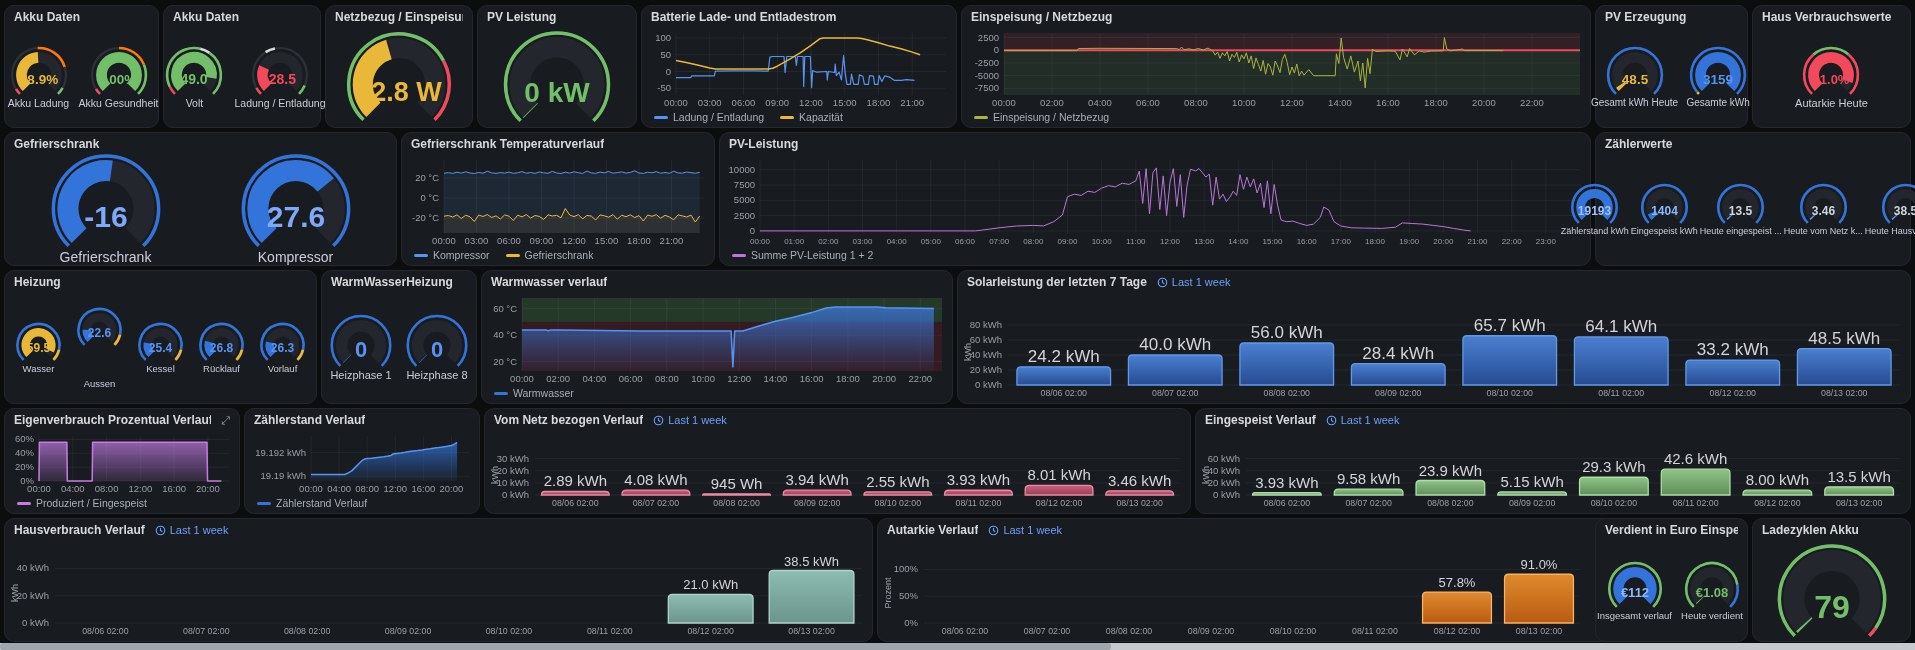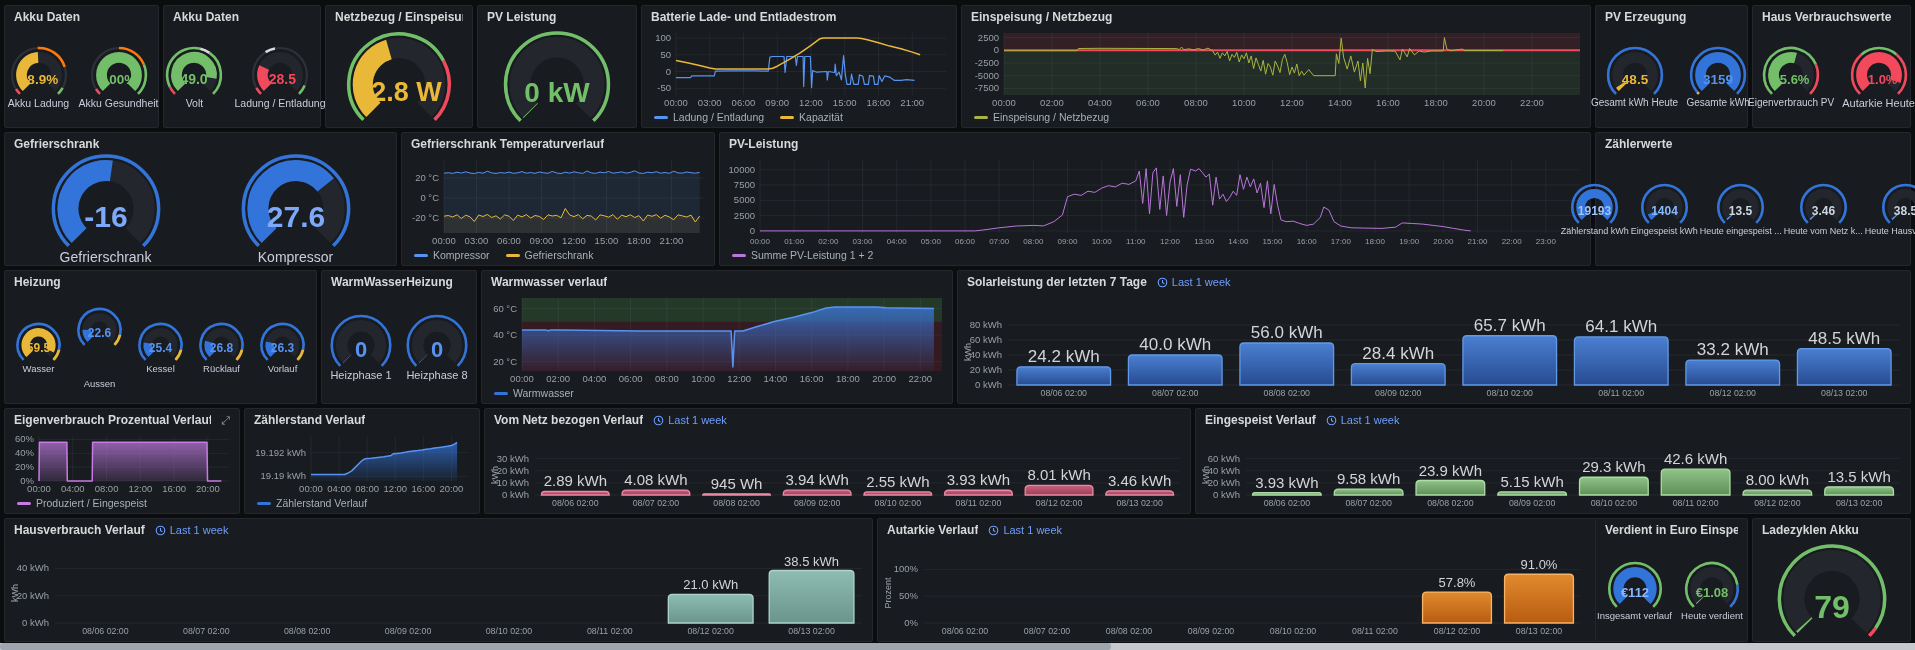--- a/index.html
+++ b/index.html
@@ -1,17 +1,17 @@
 <!DOCTYPE html>
 <html><head>
 <meta charset="utf-8">
 <style>
   html,body{margin:0;padding:0}
   body{width:1915px;height:650px;background:#0c0d0f;font-family:"Liberation Sans",sans-serif;position:relative;overflow:hidden}
-  .panel{position:absolute;background:#181b1f;border:1px solid #24272d;border-radius:2px;box-sizing:border-box}
+  .panel{position:absolute;background:#181b1f;border:1px solid #24272d;border-radius:10px;box-sizing:border-box}
   .ph{position:absolute;top:0;left:0;right:0;height:22px;display:flex;align-items:center;padding:0 9px;gap:10px;z-index:2}
   .pt{font-size:12px;font-weight:600;color:#d8d9da;white-space:nowrap;overflow:hidden}
   .ttag{display:inline-flex;align-items:flex-end;gap:4px;color:#6e9fff;font-size:11px;white-space:nowrap}
   .picon{color:#9aa0a8;font-size:11px;line-height:1}
   .pbody{position:absolute;left:4px;right:4px;top:22px;bottom:3px}
   .gaugerow{display:flex;align-items:center;justify-content:center}
   .gauge{display:flex;flex-direction:column;align-items:center}
   .glabel{color:#ccccdc;margin-top:1px;white-space:nowrap}
   .legend{position:absolute;left:8px;bottom:0;display:flex;gap:16px;align-items:center;height:14px}
   .litem{display:flex;gap:5px;align-items:center;font-size:10.5px;color:#a8b0b8;white-space:nowrap}
@@ -244,31 +244,20 @@
         </svg>
         <div class="glabel" style="font-size: 10px;">Gesamte kWh</div>
       </div>
     </div>
 </section>
 <section class="panel" style="left:1752px;top:5px;width:159px;height:123px">
   <header class="ph">
       <span class="pt">Haus Verbrauchswerte</span>
     </header>
   <div class="pbody gaugerow" style="gap: 8px;">
-      <div class="gauge">
-        <svg width="70" height="52" viewBox="0 0 70 52">
-          <path d="M 22.61 43.29 A 17.52046783625731 17.52046783625731 0 1 1 47.39 43.29" stroke="#23262c" fill="none" stroke-width="10.760233918128655"></path>
-          <path d="M 22.61 43.29 A 17.52046783625731 17.52046783625731 0 0 1 39.57 13.99" stroke="#73bf69" fill="none" stroke-width="10.760233918128655"></path>
-          <path d="M 15.98 49.92 A 26.900584795321638 26.900584795321638 0 1 1 54.02 49.92" stroke="#2e3137" fill="none" stroke-width="2.2"></path>
-          <path d="M 15.98 49.92 A 26.900584795321638 26.900584795321638 0 1 1 59.85 20.61" stroke="#73bf69" fill="none" stroke-width="2.6"></path>
-          <path d="M 59.85 20.61 A 26.900584795321638 26.900584795321638 0 0 1 54.02 49.92" stroke="#f2495c" fill="none" stroke-width="2.6"></path>
-          <text x="35" y="39.64269005847953" text-anchor="middle" font-size="13" font-weight="600" fill="#73bf69">55.6%</text>
-        </svg>
-        <div class="glabel" style="font-size: 10px;">Eigenverbrauch PV</div>
-      </div>
       <div class="gauge">
         <svg width="70" height="52" viewBox="0 0 70 52">
           <path d="M 22.61 43.29 A 17.52046783625731 17.52046783625731 0 1 1 47.39 43.29" stroke="#23262c" fill="none" stroke-width="10.760233918128655"></path>
           <path d="M 22.61 43.29 A 17.52046783625731 17.52046783625731 0 1 1 51.39 37.09" stroke="#f2495c" fill="none" stroke-width="10.760233918128655"></path>
           <path d="M 15.98 49.92 A 26.900584795321638 26.900584795321638 0 1 1 54.02 49.92" stroke="#2e3137" fill="none" stroke-width="2.2"></path>
           <path d="M 15.98 49.92 A 26.900584795321638 26.900584795321638 0 0 1 17.53 10.45" stroke="#f2495c" fill="none" stroke-width="2.6"></path>
           <path d="M 17.53 10.45 A 26.900584795321638 26.900584795321638 0 0 1 52.47 10.45" stroke="#73bf69" fill="none" stroke-width="2.6"></path>
           <path d="M 52.47 10.45 A 26.900584795321638 26.900584795321638 0 0 1 54.02 49.92" stroke="#f2495c" fill="none" stroke-width="2.6"></path>
           <text x="35" y="39.64269005847953" text-anchor="middle" font-size="13" font-weight="600" fill="#f2495c">91.0%</text>
         </svg>

